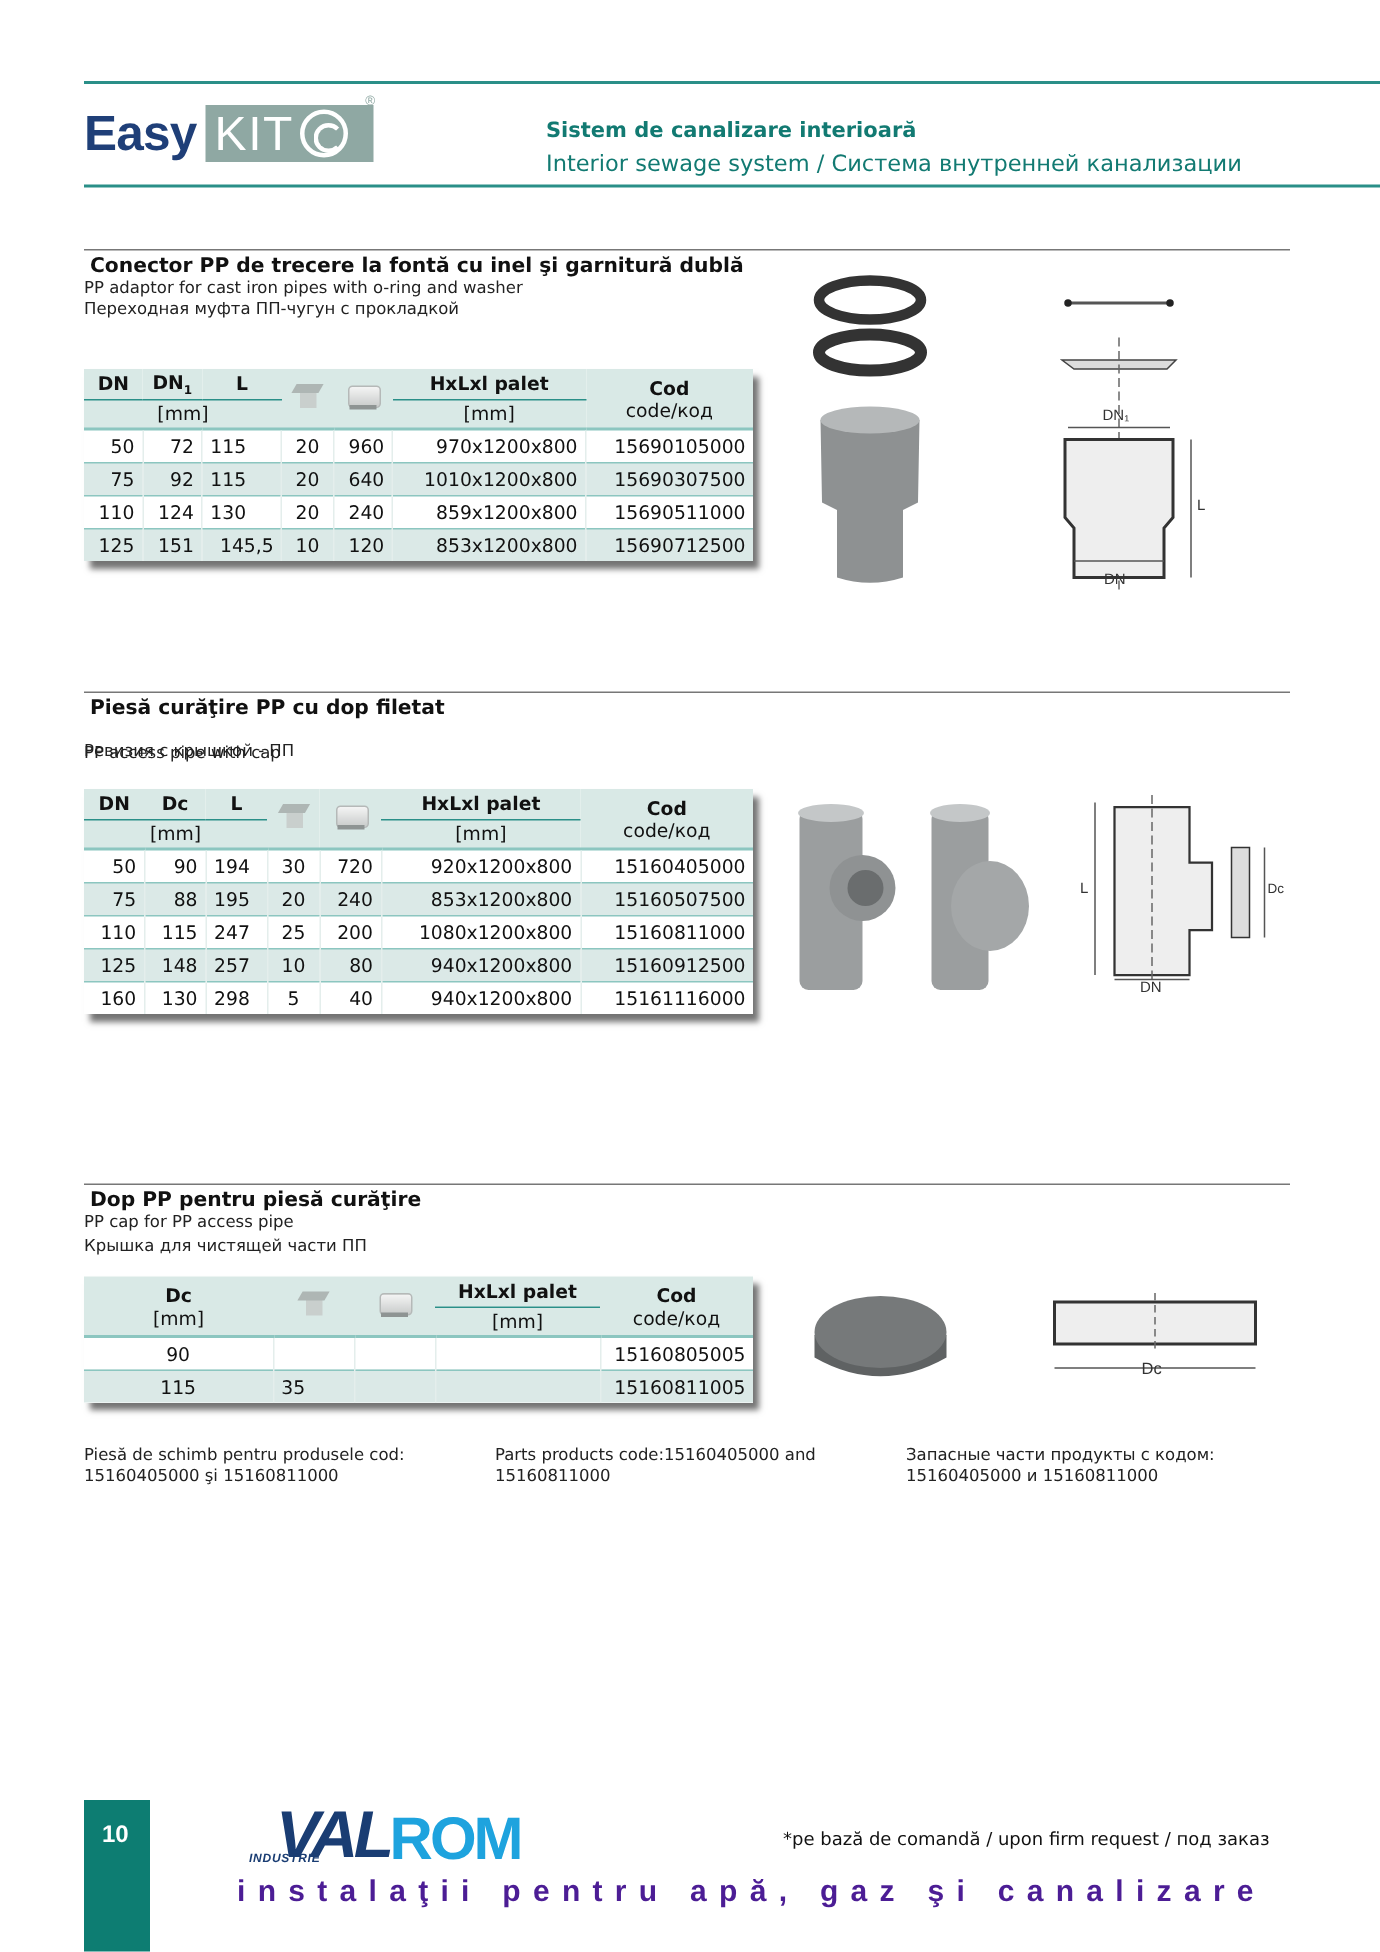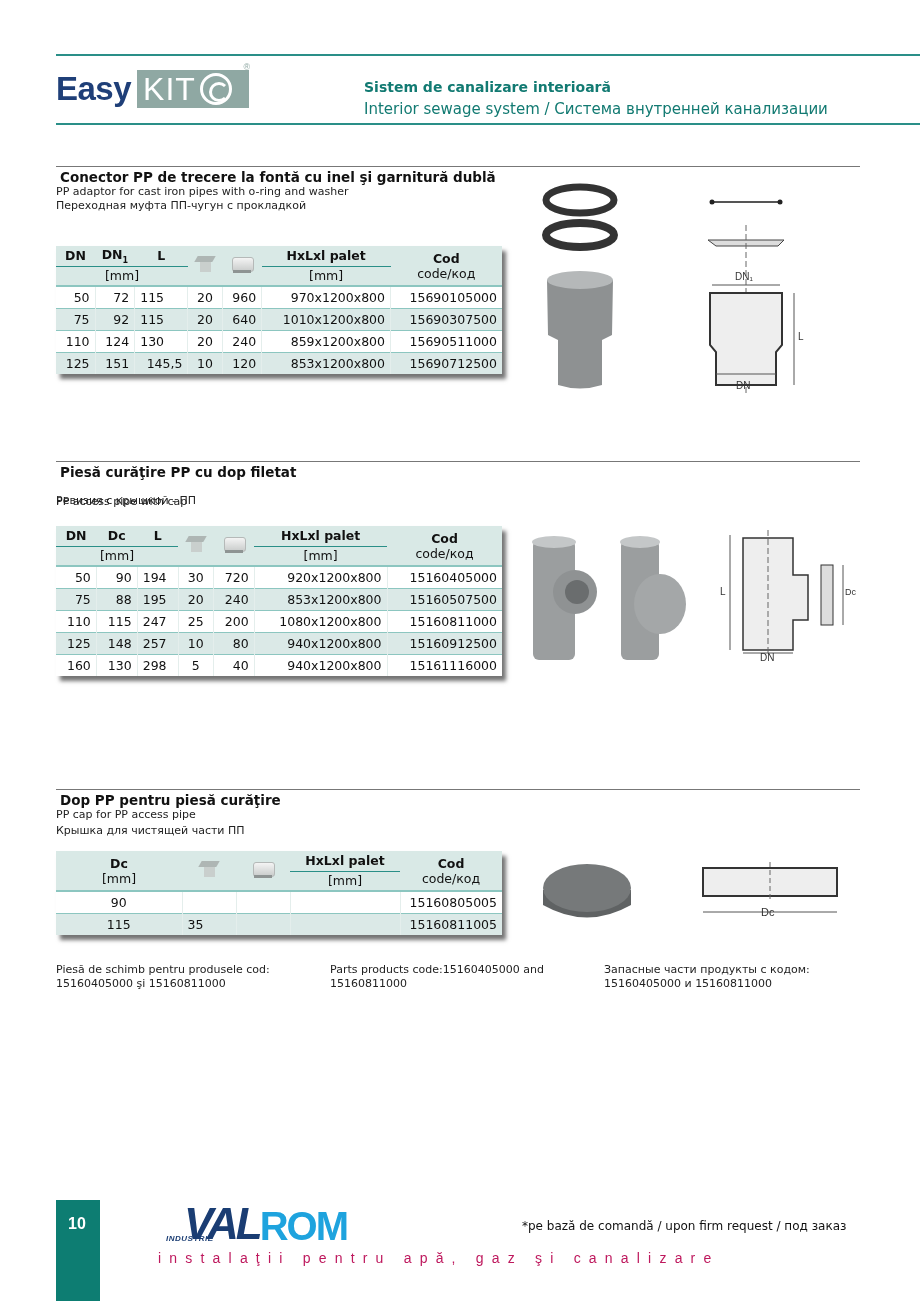--- a/index.html
+++ b/index.html
@@ -36,21 +36,21 @@
 
   .img { position: absolute; }
   .note { position: absolute; top: 963px; font-size: 11px; line-height: 14px; color: #222; }
 
   .pagebar { position: absolute; left: 56px; top: 1200px; width: 44px; height: 101px; background: #0d7d72; }
   .pagenum { position: absolute; left: 68px; top: 1215px; font-family: "Liberation Sans", sans-serif; font-weight: bold; font-size: 16px; color: #fff; }
   .valrom { position: absolute; left: 156px; top: 1200px; height: 46px; display: flex; align-items: flex-end; font-family: "Liberation Sans", sans-serif; font-weight: 900; font-style: italic; }
   .valrom .val { color: #1a3d73; font-size: 44px; letter-spacing: -3px; line-height: 44px; margin-left: 28px; }
   .valrom .rom { color: #1ea3de; font-size: 40px; font-style: normal; letter-spacing: -2px; line-height: 40px; margin-top: 28px; }
   .valrom .ind { position: absolute; left: 10px; top: 34px; font-size: 8px; color: #1a3d73; letter-spacing: 0.5px; }
-  .tagline { position: absolute; left: 158px; top: 1250px; font-family: "Liberation Sans", sans-serif; font-size: 14px; letter-spacing: 8.2px; color: #be185d; }
+  .tagline { position: absolute; left: 158px; top: 1250px; font-family: "Liberation Sans", sans-serif; font-size: 20px; letter-spacing: 8.2px; color: #4c1d95; font-weight: bold; }
   .footnote { position: absolute; left: 522px; top: 1219px; font-size: 12px; color: #111; }
 </style>
 </head>
 <body>
 
 <div class="hline" style="left:56px;top:54px;width:864px;"></div>
 <div class="logo">
   <span class="easy">Easy</span>
   <span class="kit">
     <span>KIT</span>

